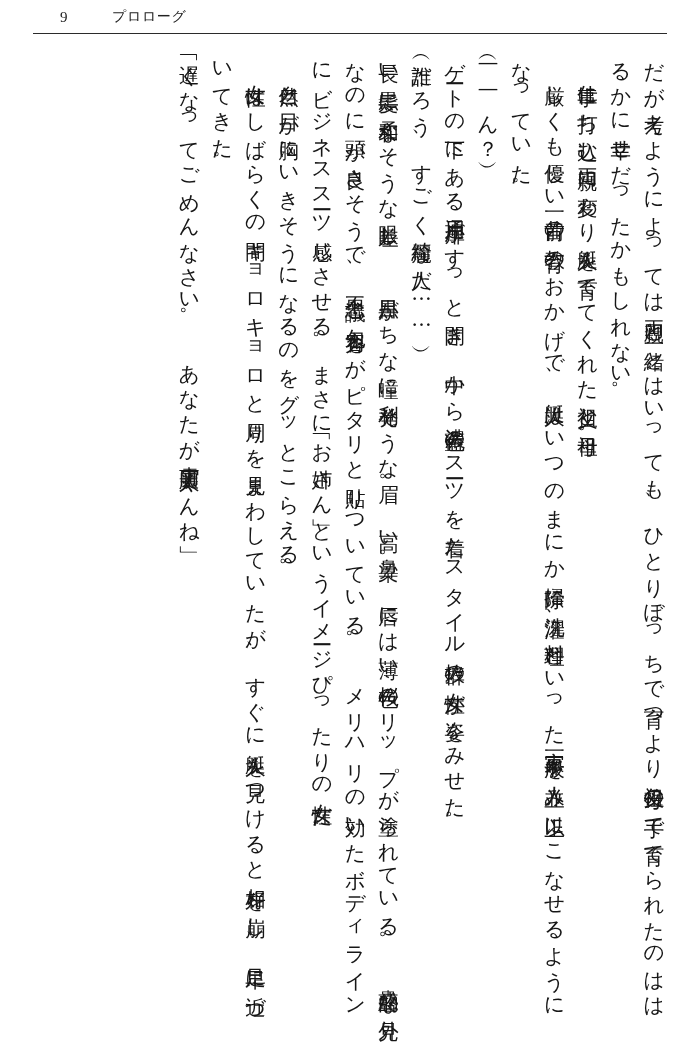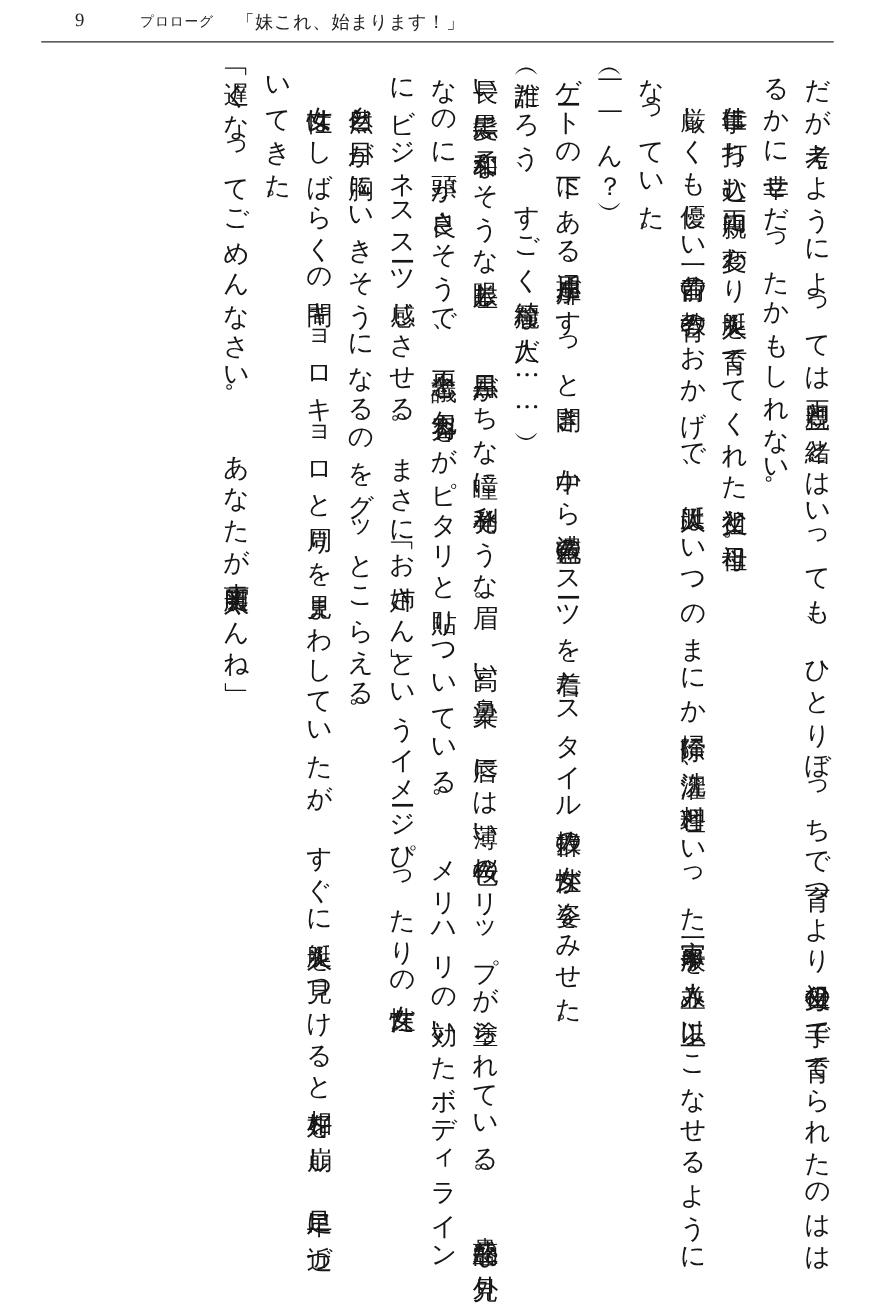--- a/index.html
+++ b/index.html
@@ -35,22 +35,22 @@
     font-size: 14.5px;
     letter-spacing: 0.04em;
     color: #222;
   }
   .header .page-num {
     font-size: 15px;
     margin-right: 44px;
     font-family: "Liberation Serif", serif;
   }
   .header .chapter {
-    font-size: 11px;
-    margin-right: 18px;
+    font-size: 14px;
+    margin-right: 28px;
   }
   .header .title {
     font-size: 14.5px;
   }
   .rule {
     position: absolute;
     top: 33px;
     left: 33px;
     width: 634px;
     height: 1px;
@@ -91,21 +91,20 @@
   }
 </style>
 </head>
 <body>
 
 <div class="page">
 
   <div class="header">
     <span class="page-num">9</span>
     <span class="chapter">プロローグ</span>
-    <span class="title">「妹これ、始まります！」</span>
   </div>
   <div class="rule"></div>
 
   <div class="body-area">
     <div class="vtext">
       <p>だが考えようによっては両親と一緒とはいっても、ひとりぼっちで育つより祖父母の手で育てられたのははるかに幸せだったかもしれない。</p>
       <p class="ind">仕事に打ち込む両親に変わり艇人を育ててくれた祖父と祖母。</p>
       <p class="ind">厳しくも優しい一昔前の教育のおかげで、艇人はいつのまにか掃除に洗濯、料理といった家事一般を人並み以上にこなせるようになっていた。</p>
       <p>（——ん？）</p>
       <p>ゲートの下にある通用扉がすっと開き、中から濃藍色のスーツを着たスタイル抜群の女性が姿をみせた。</p>

